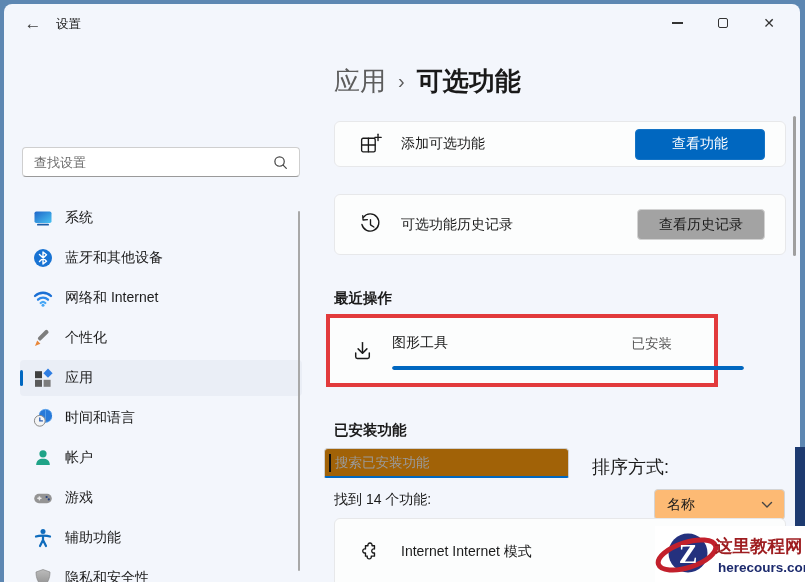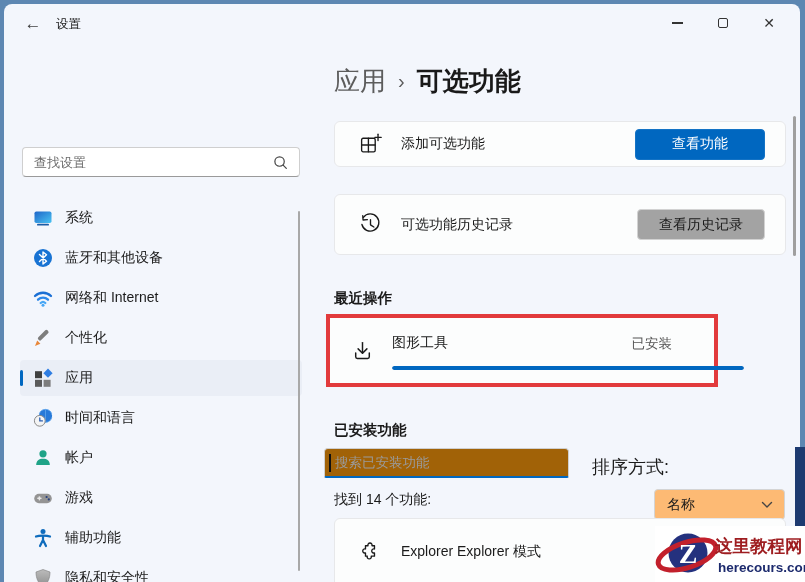--- a/index.html
+++ b/index.html
@@ -341,21 +341,21 @@
     </div>
 
     <div class="result-count">找到 14 个功能:</div>
 
     <div class="card" style="top:514px; height:68px; border-radius:6px 6px 0 0;">
       <span class="card-icon">
         <svg width="23" height="23" viewBox="0 0 22 22" fill="none" stroke="#1a1a1a" stroke-width="1.3" stroke-linejoin="round">
           <path d="M6.2 4.5 H8.6 A 2 2 0 1 1 12.4 4.5 H14.8 V7.6 A 2 2 0 1 0 14.8 11.4 V14.5 H11.7 A 2 2 0 1 1 7.9 14.5 H6.2 V11.4 A 2 2 0 1 1 6.2 7.6 Z"></path>
         </svg>
       </span>
-      <span class="card-label">Explorer Explorer 模式</span>
+      <span class="card-label">Internet Internet 模式</span>
     </div>
 
     <div class="main-scrollbar"></div>
   </div>
 
   <div class="navy-bar"></div>
 
   <div class="watermark">
     <svg width="150" height="56" viewBox="0 0 150 56">
       <circle cx="33" cy="27" r="19.5" fill="#24317e"></circle>

